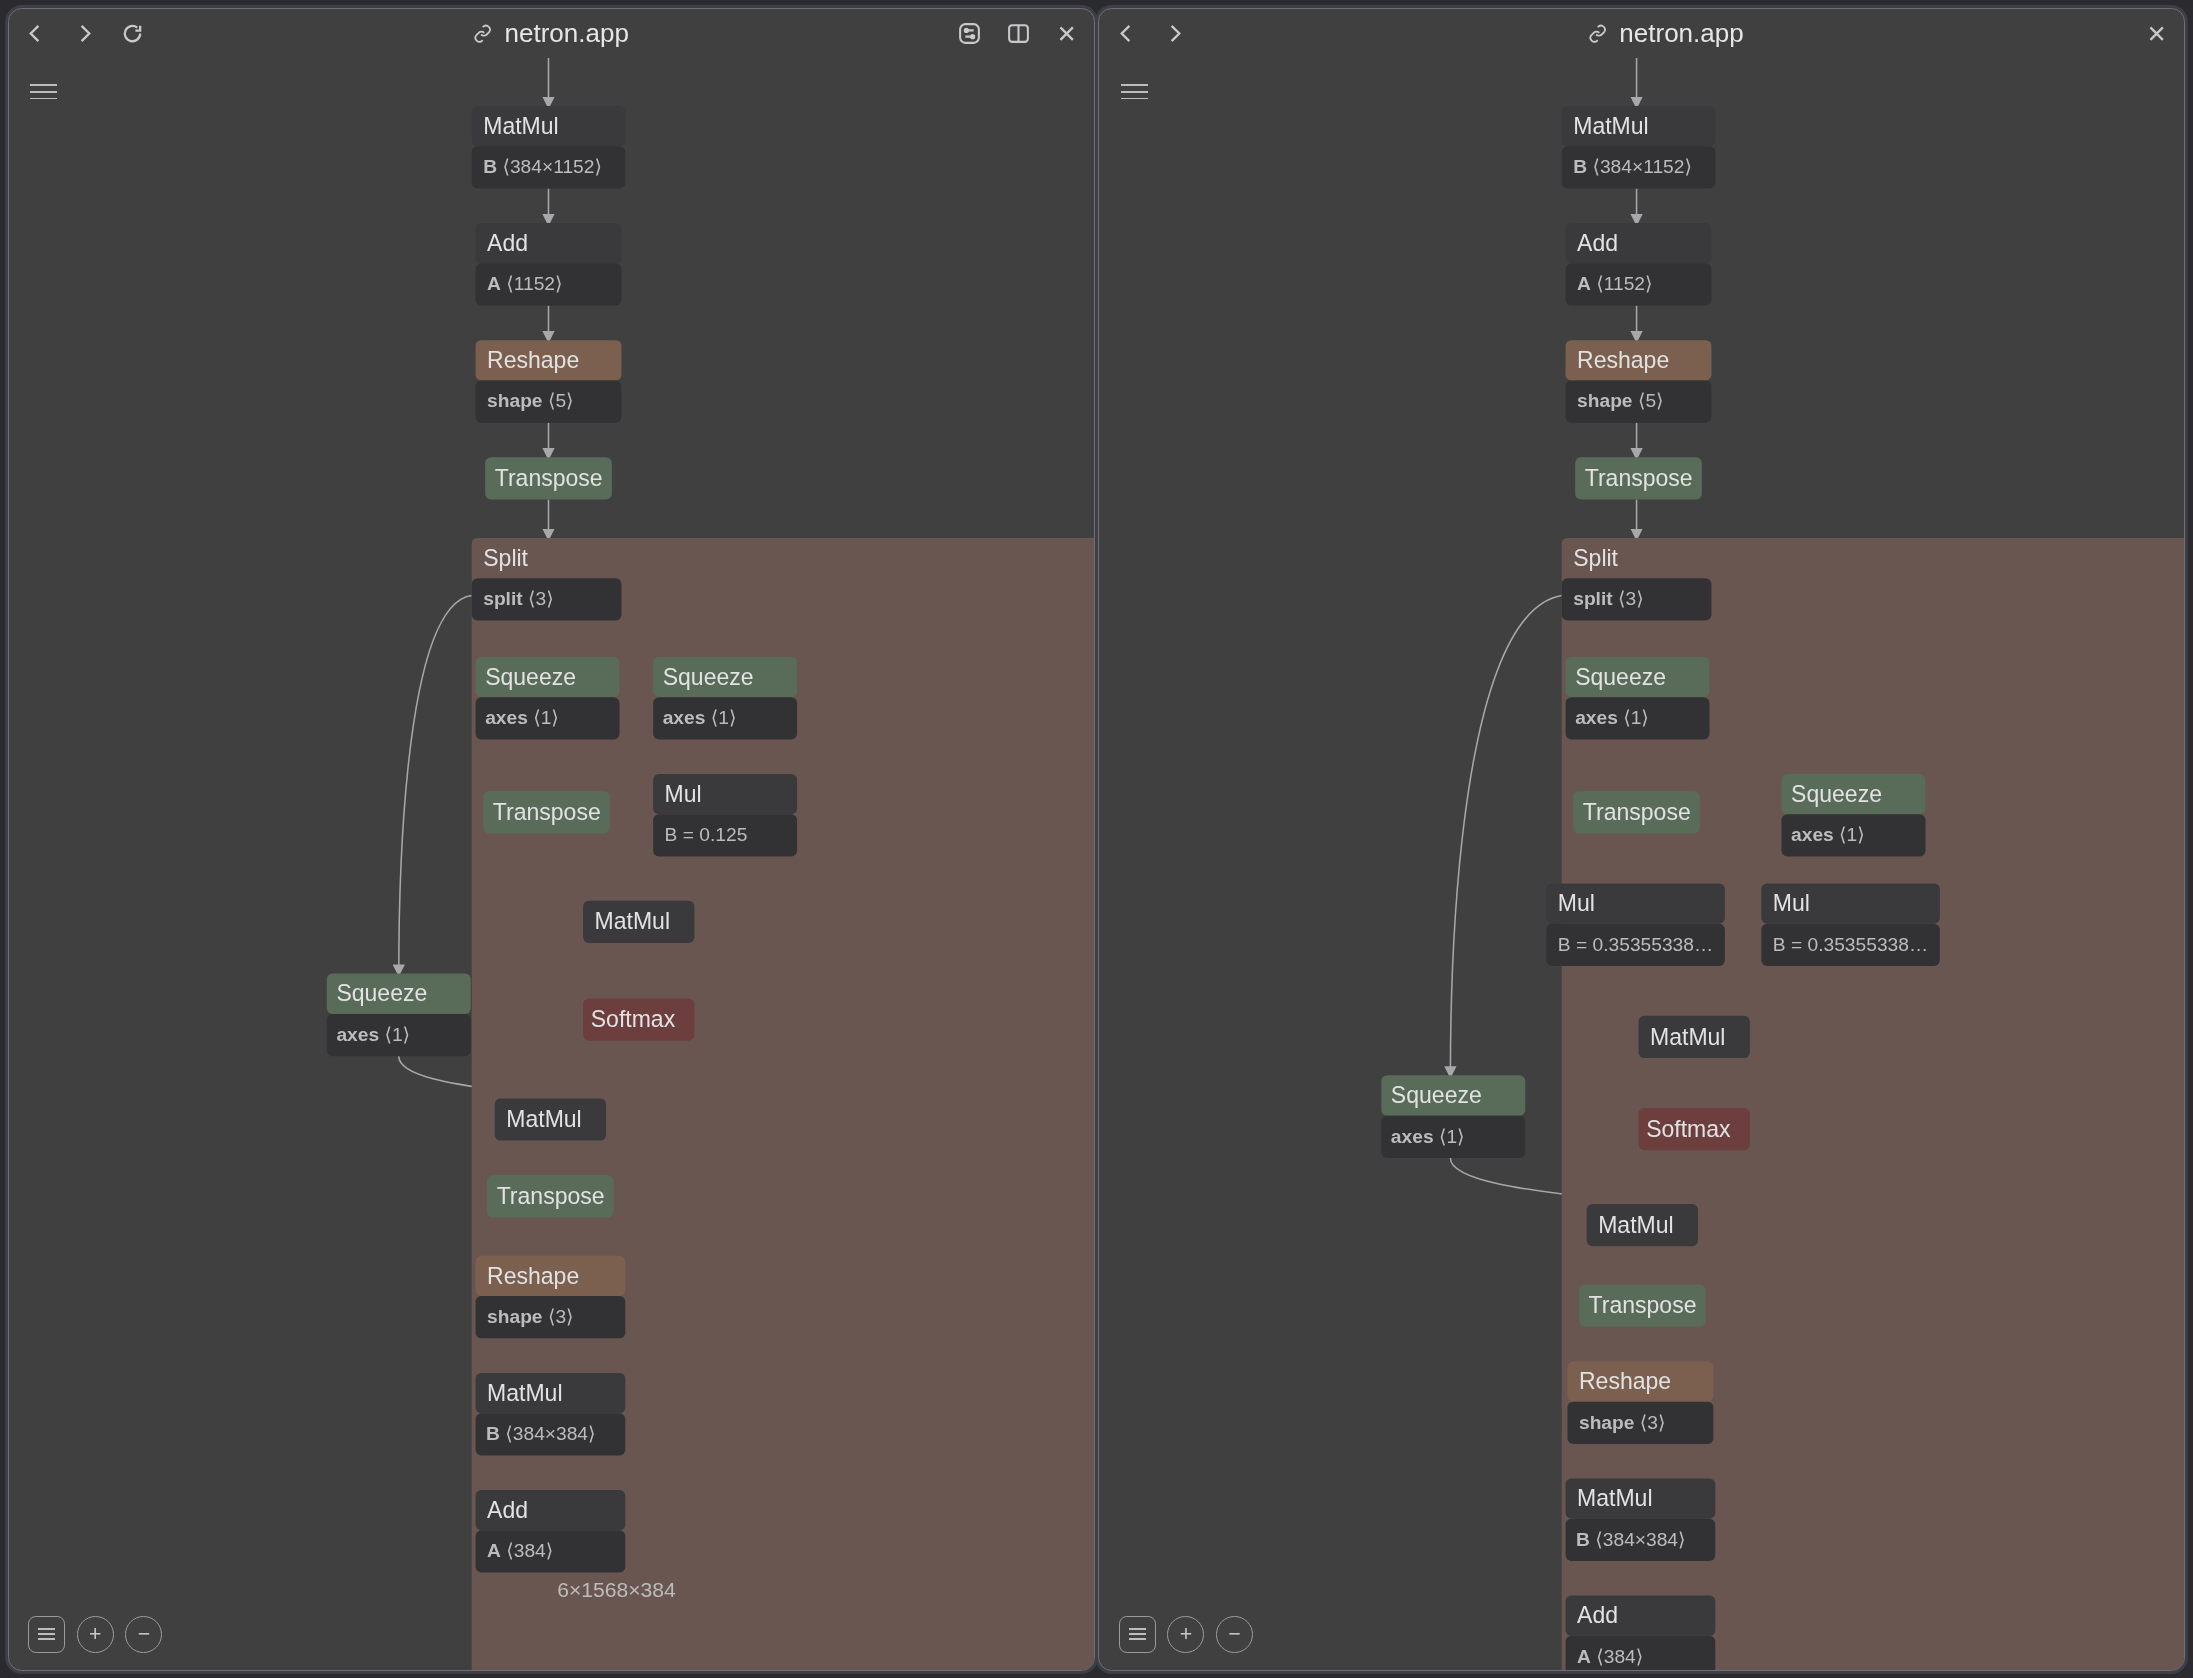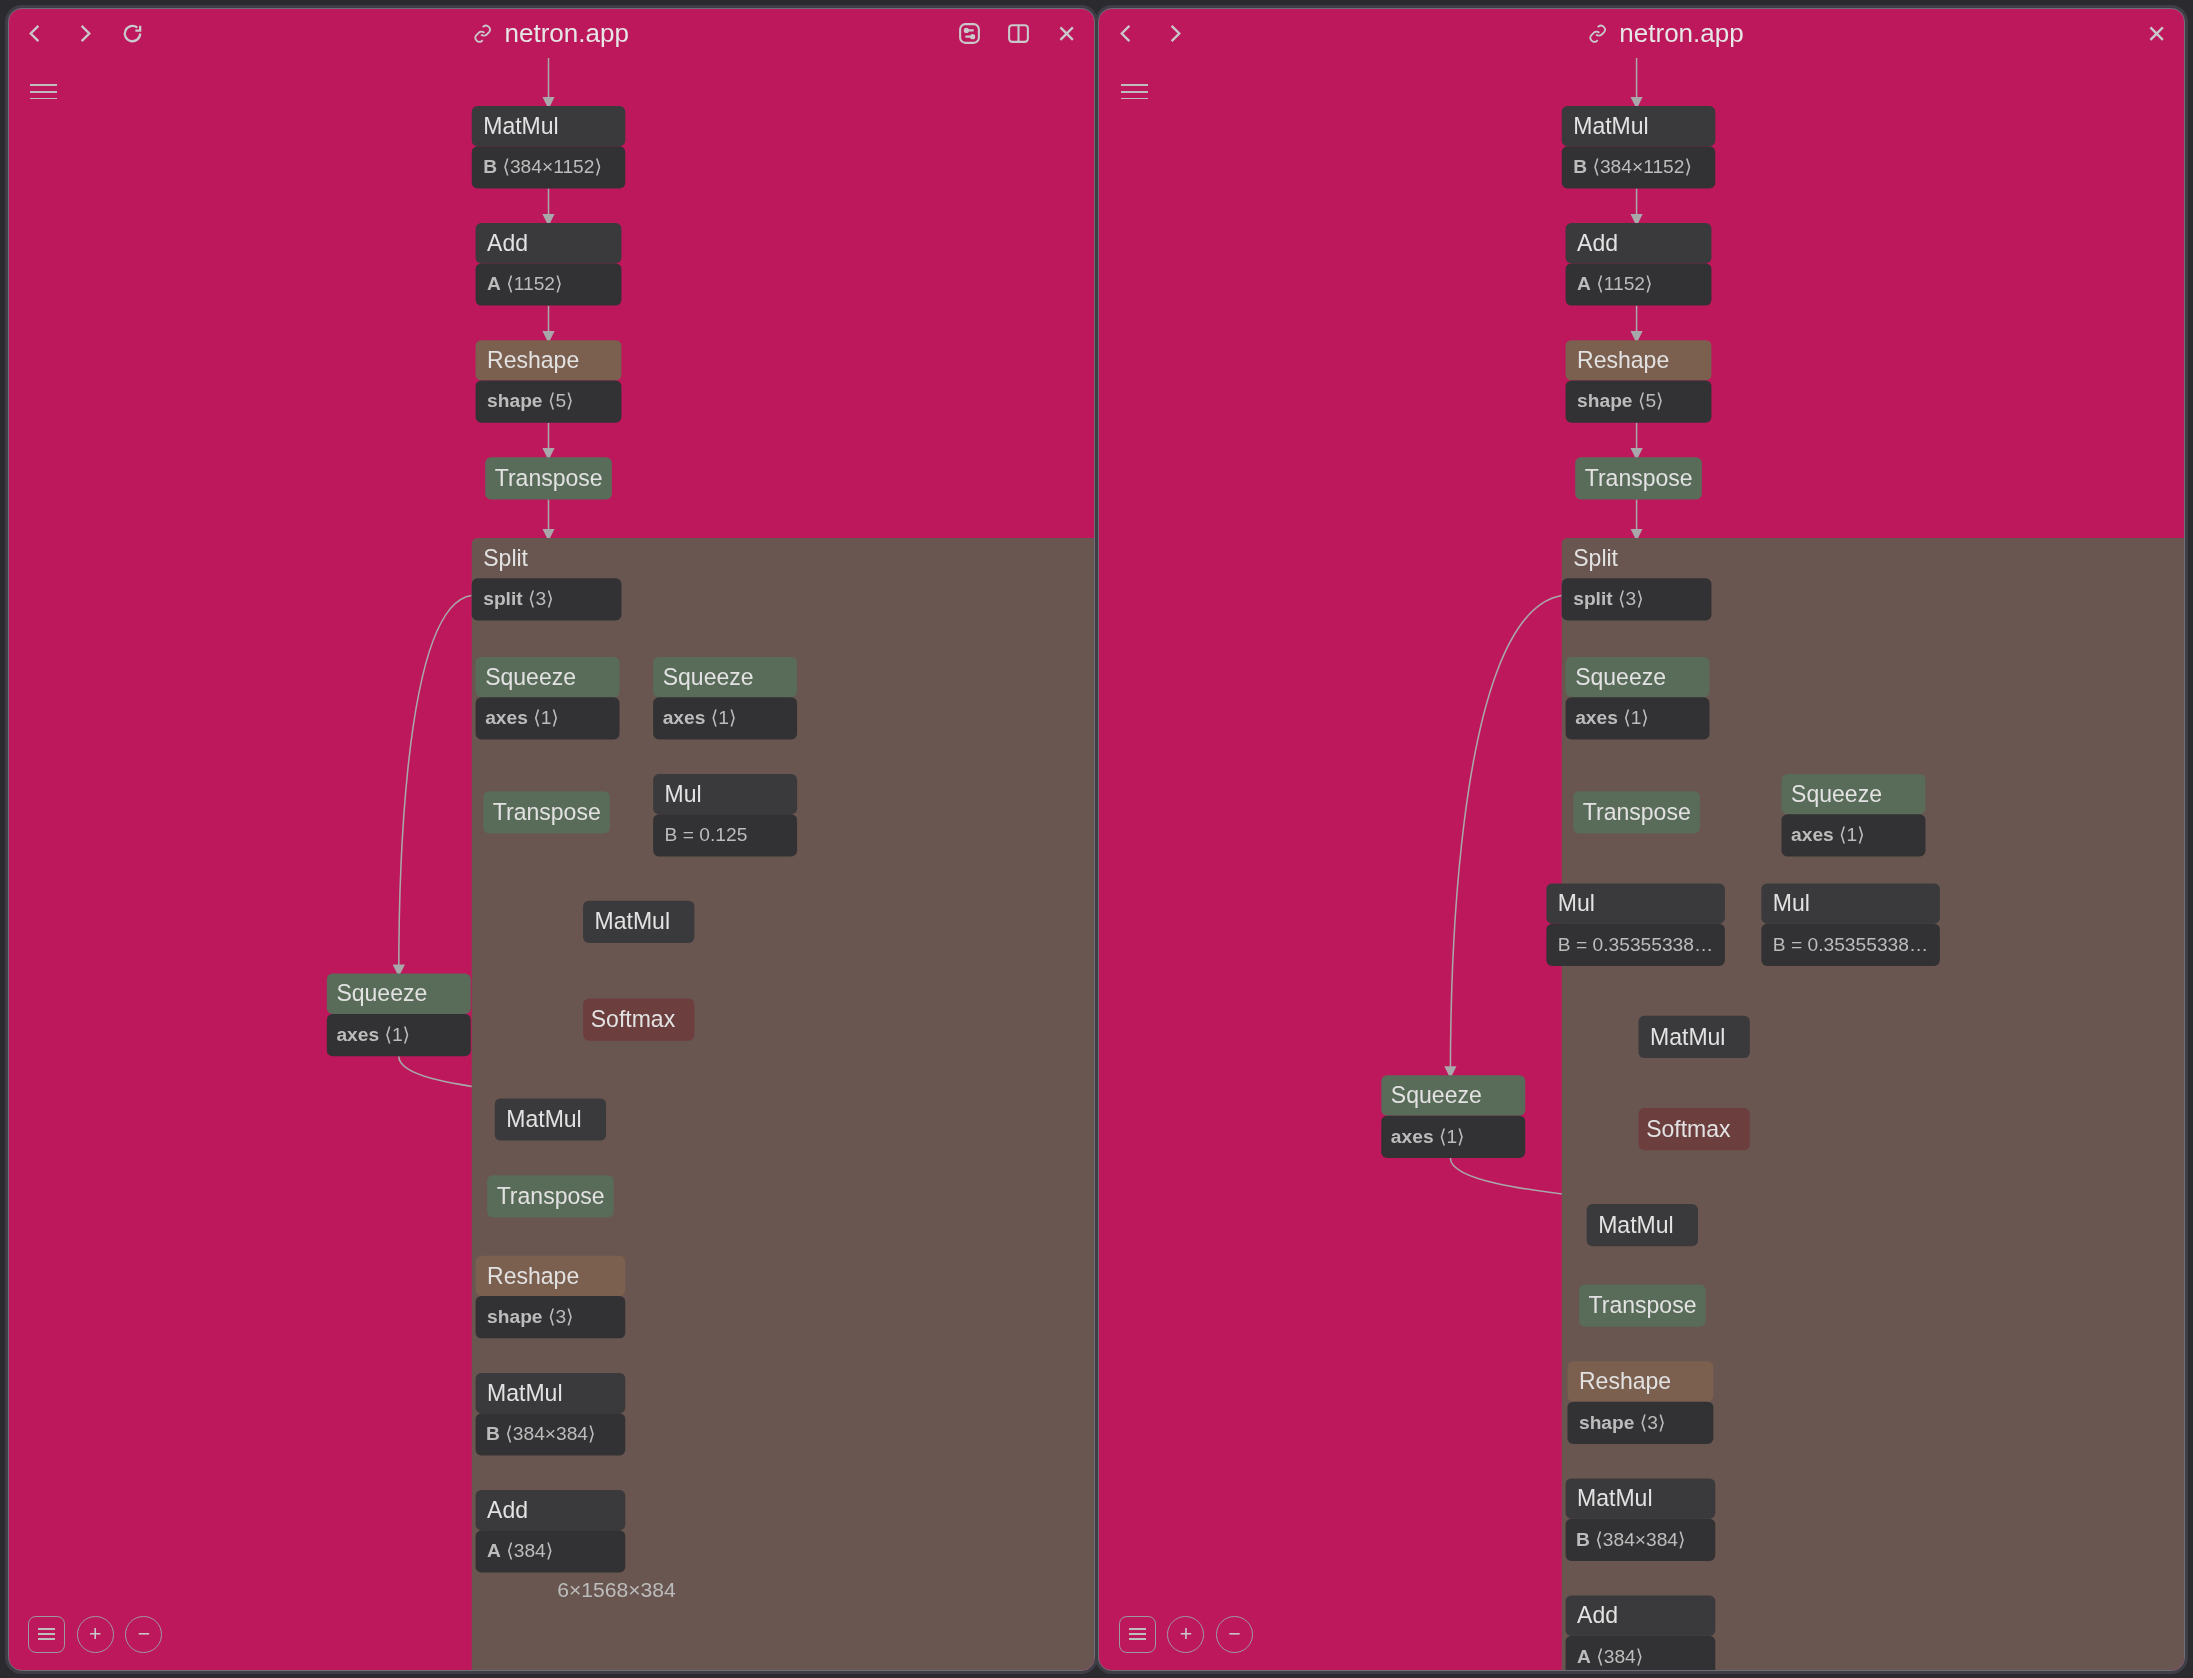--- a/index.html
+++ b/index.html
@@ -1,18 +1,18 @@
 <!DOCTYPE html>
 <html><head>
 <meta charset="utf-8">
 <style>
   * { margin: 0; padding: 0; box-sizing: border-box; }
   body { background: #2b2b2f; font-family: -apple-system, BlinkMacSystemFont, "Segoe UI", sans-serif; color: #d8d8d8; width: 2193px; height: 1679px; overflow: hidden; }
   .split { display: flex; width: 100%; height: 100%; gap: 3.9px; padding: 7.8px; }
-  .pane { flex: 1; background: #be185d; border-radius: 13.6px; position: relative; display: flex; flex-direction: column; overflow: hidden; border: 1.9px solid #6f6f76; box-shadow: 0 0 0 2.9px #3e3e46; }
+  .pane { flex: 1; background: #404040; border-radius: 13.6px; position: relative; display: flex; flex-direction: column; overflow: hidden; border: 1.9px solid #6f6f76; box-shadow: 0 0 0 2.9px #3e3e46; }
   .titlebar { height: 49px; display: flex; align-items: center; justify-content: space-between; padding: 0 13.6px; }
   .tb-left, .tb-right, .tb-center { display: flex; align-items: center; gap: 21.3px; }
   .tb-center { gap: 7.8px; flex: 1; justify-content: center; }
   .tb-icon { width: 27px; height: 27px; display: flex; align-items: center; justify-content: center; color: #c9c9cb; cursor: pointer; }
   .url-text { color: #e6e6e6; font-size: 26px; font-weight: 500; }
   .link-ic { width: 19.4px; height: 19.4px; margin-right: 3.9px; }
   .canvas { flex: 1; position: relative; overflow: hidden; }
   .hamburger { position: absolute; top: 21.3px; left: 21.3px; width: 27px; height: 23px; cursor: pointer; z-index: 5; }
   .ham-line { width: 100%; height: 1.9px; background: #bdbdbd; margin: 4.9px 0; }
   .footer-tools { position: absolute; bottom: 17.5px; left: 19.4px; display: flex; gap: 11.6px; z-index: 5; }

